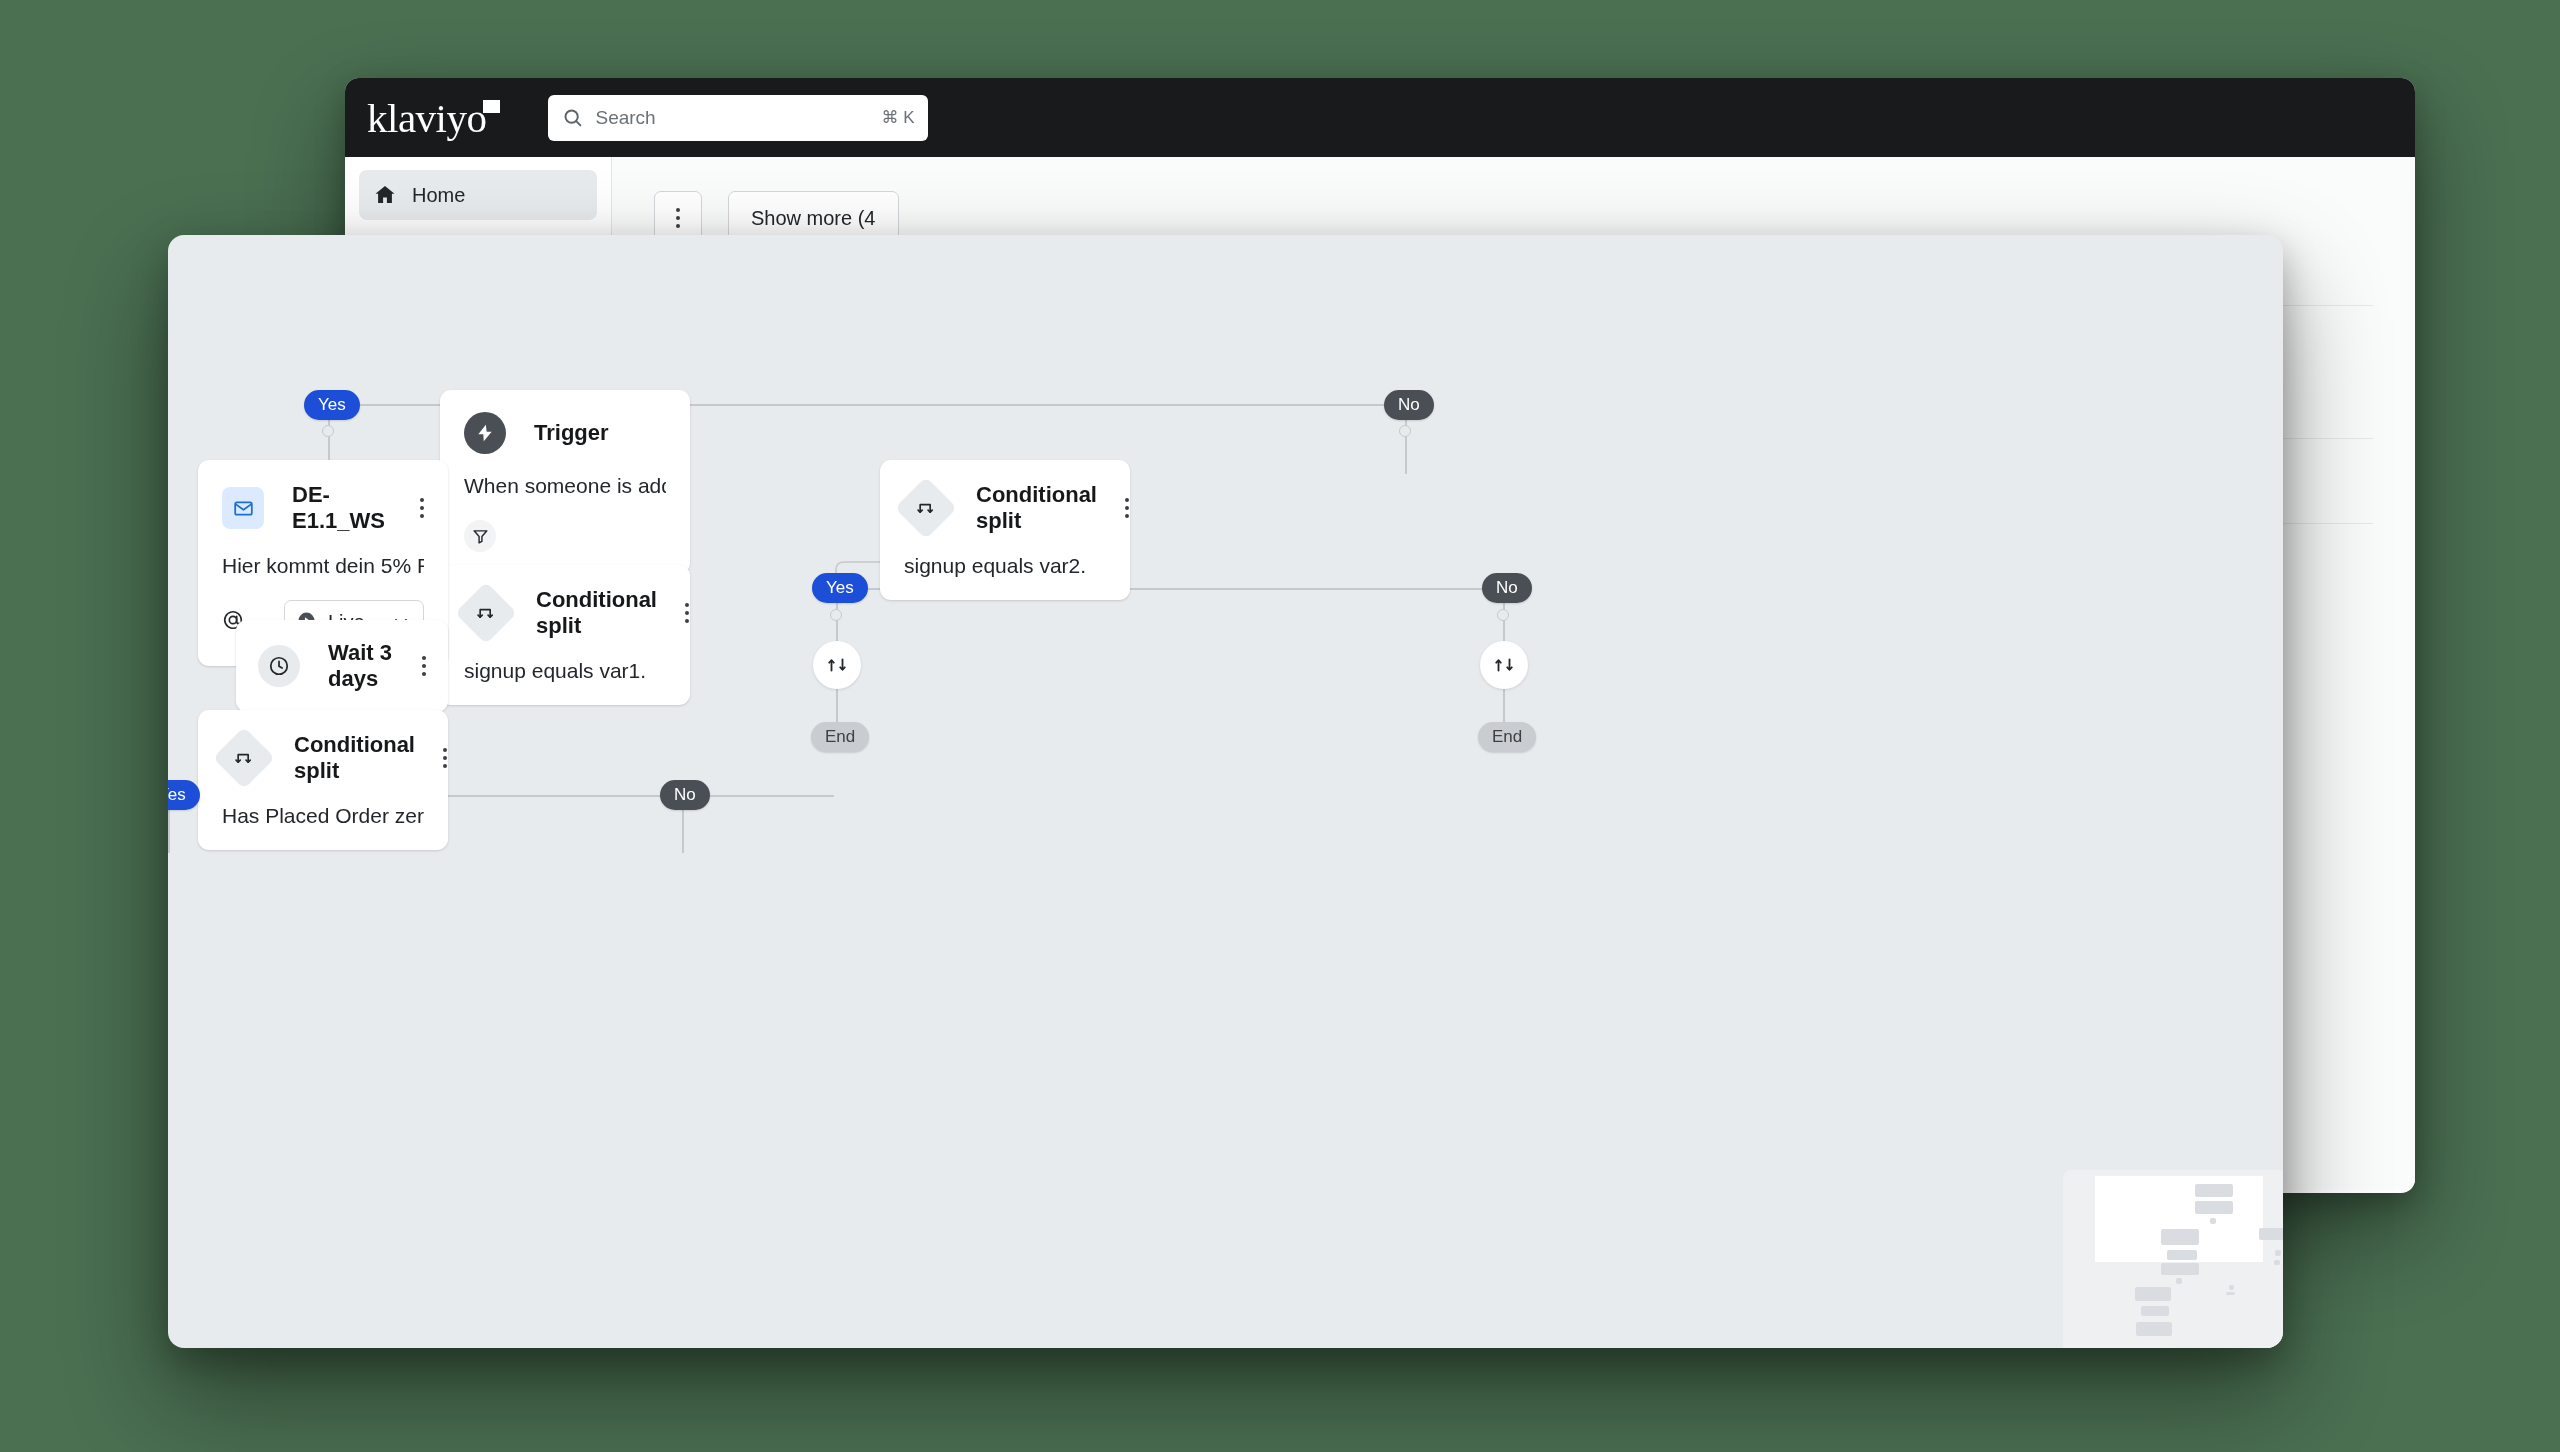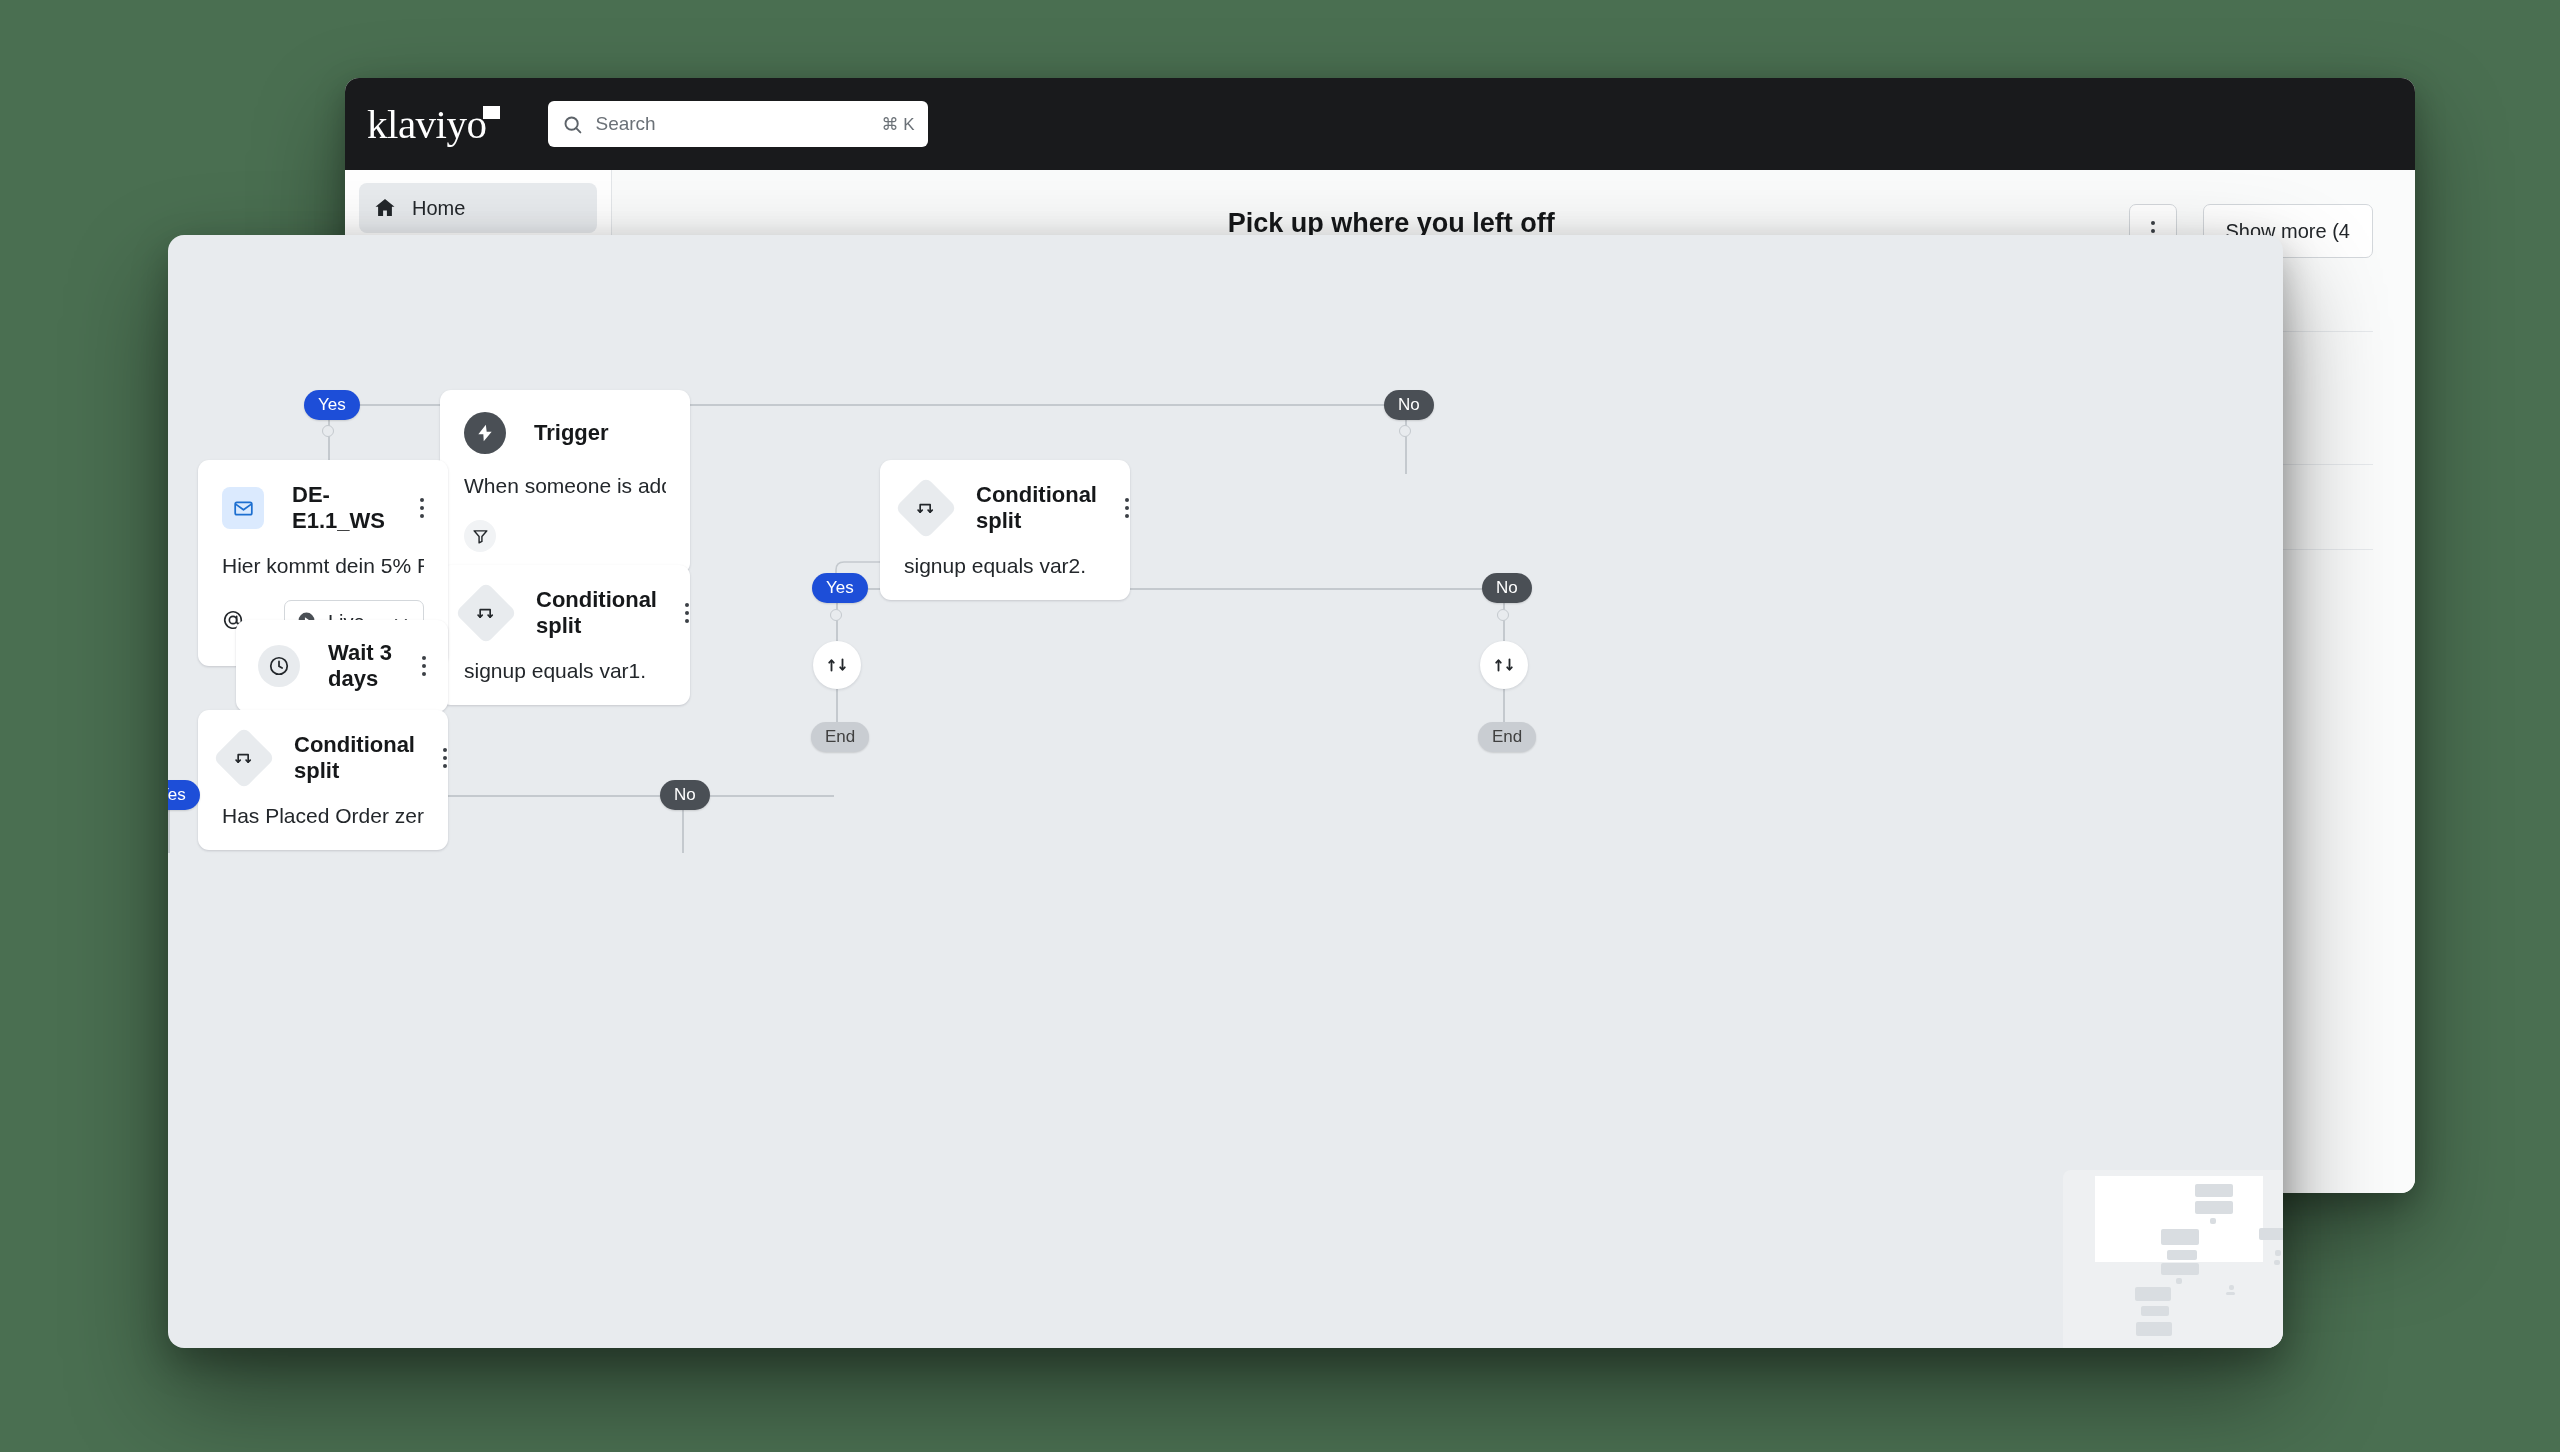--- a/index.html
+++ b/index.html
@@ -14,21 +14,21 @@
   .app-window {
     position: absolute;
     left: 345px; top: 78px;
     width: 2070px; height: 1115px;
     background: #ffffff;
     border-radius: 14px;
     overflow: hidden;
     box-shadow: 0 40px 90px rgba(0,0,0,0.40), 0 10px 30px rgba(0,0,0,0.25);
   }
   .app-topbar {
-    height: 92px;
+    height: 79px;
     background: #191a1c;
     display: flex;
     align-items: center;
     padding: 0 0 0 22px;
   }
   .klaviyo-logo {
     color: #fff;
     font-family: "Liberation Serif", serif;
     font-size: 41px;
     letter-spacing: -0.5px;
@@ -288,24 +288,20 @@
       <div class="nav-item">
         <svg width="24" height="24" viewBox="0 0 24 24" fill="#23272b">
           <path d="M12 3 2.5 10.8h2.6V20h5v-5.4h3.8V20h5v-9.2h2.6z"></path>
         </svg>
         <span>Home</span>
       </div>
     </div>
 
     <div class="app-main">
       <div class="main-head">
-        <div class="main-head-text">
-          <div class="main-title">Pick up where you left off</div>
-          <div class="main-sub">Your recent drafts and work in progress</div>
-        </div>
         <div class="head-actions">
           <div class="icon-btn">
             <span class="kebab-dots">
                 <i></i>
                 <i></i>
                 <i></i>
               </span>
           </div>
           <div class="show-more-btn">Show more (4</div>
         </div>

